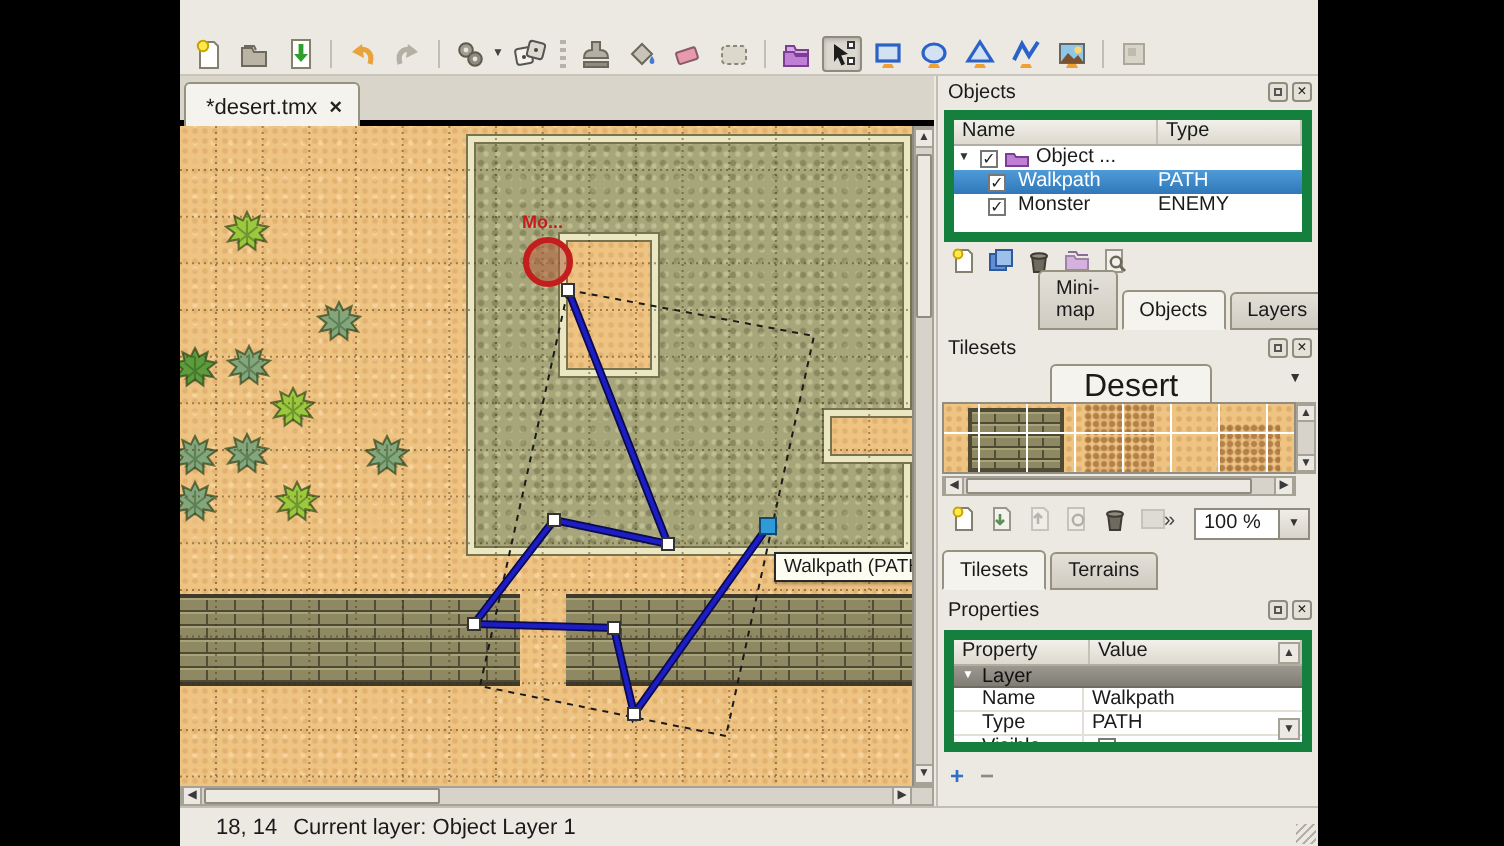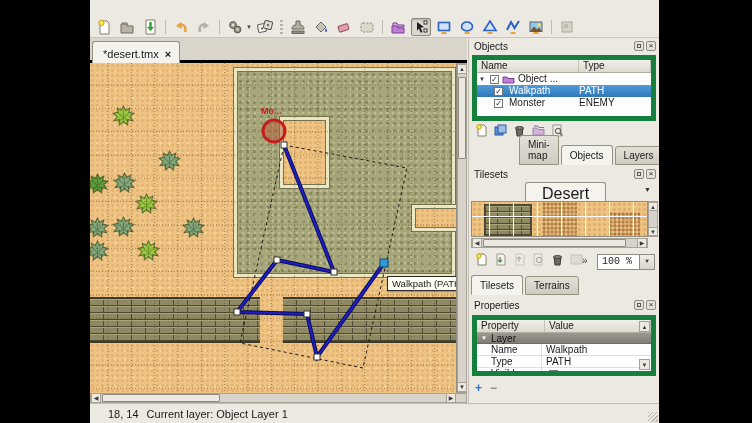--- a/index.html
+++ b/index.html
@@ -491,21 +491,21 @@
               <ellipse cx="6.5" cy="4" rx="4" ry="1.4" fill="#8f8b7e" stroke="#3e3b33"></ellipse>
             </svg>
           </span>
       <span class="mbtn">
             <svg width="13" height="13" opacity=".45">
               <rect x="1" y="2" width="11" height="9" fill="#cfccc0" stroke="#9a968a"></rect>
             </svg>
           </span>
     </div>
     <span style="position:absolute;left:113px;top:217px;font-size:10px;color:#444;">»</span>
-    <div class="combo" style="left:128px;top:216px;width:58px;font-family:Liberation Mono, monospace;">
+    <div class="combo" style="left:128px;top:216px;width:58px;">
       <span class="cval">100 %</span>
       <span class="cbtn">▼</span>
     </div>
     <div class="dock-tabs" style="left:2px;top:236px;height:21px;">
       <span class="dtab active">Tilesets</span>
       <span class="dtab">Terrains</span>
     </div>
 
     <div class="panel-title" style="top:262px;">Properties</div>
     <div class="win-btns" style="top:262px;">

